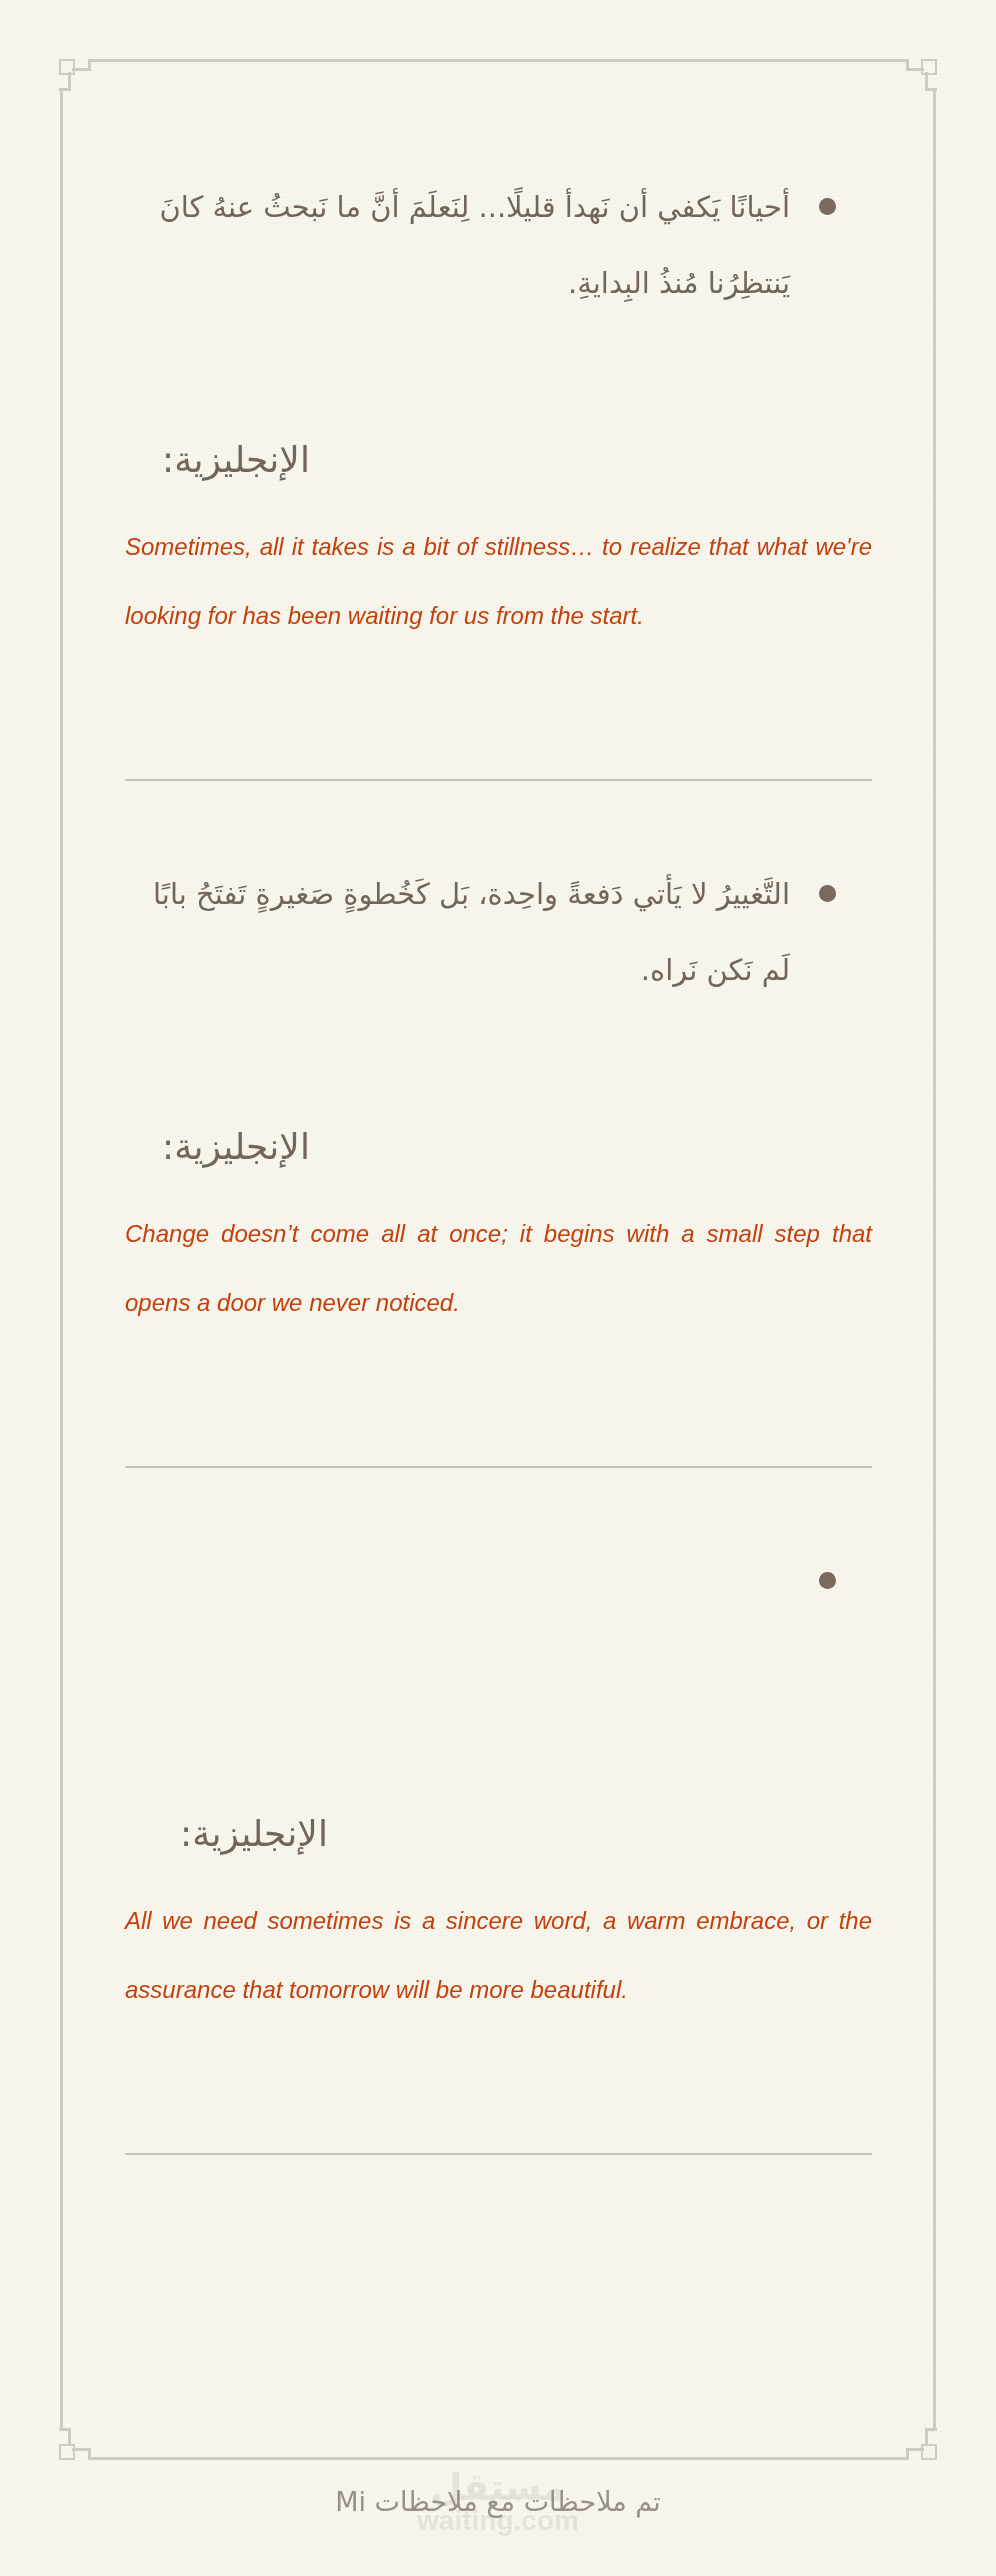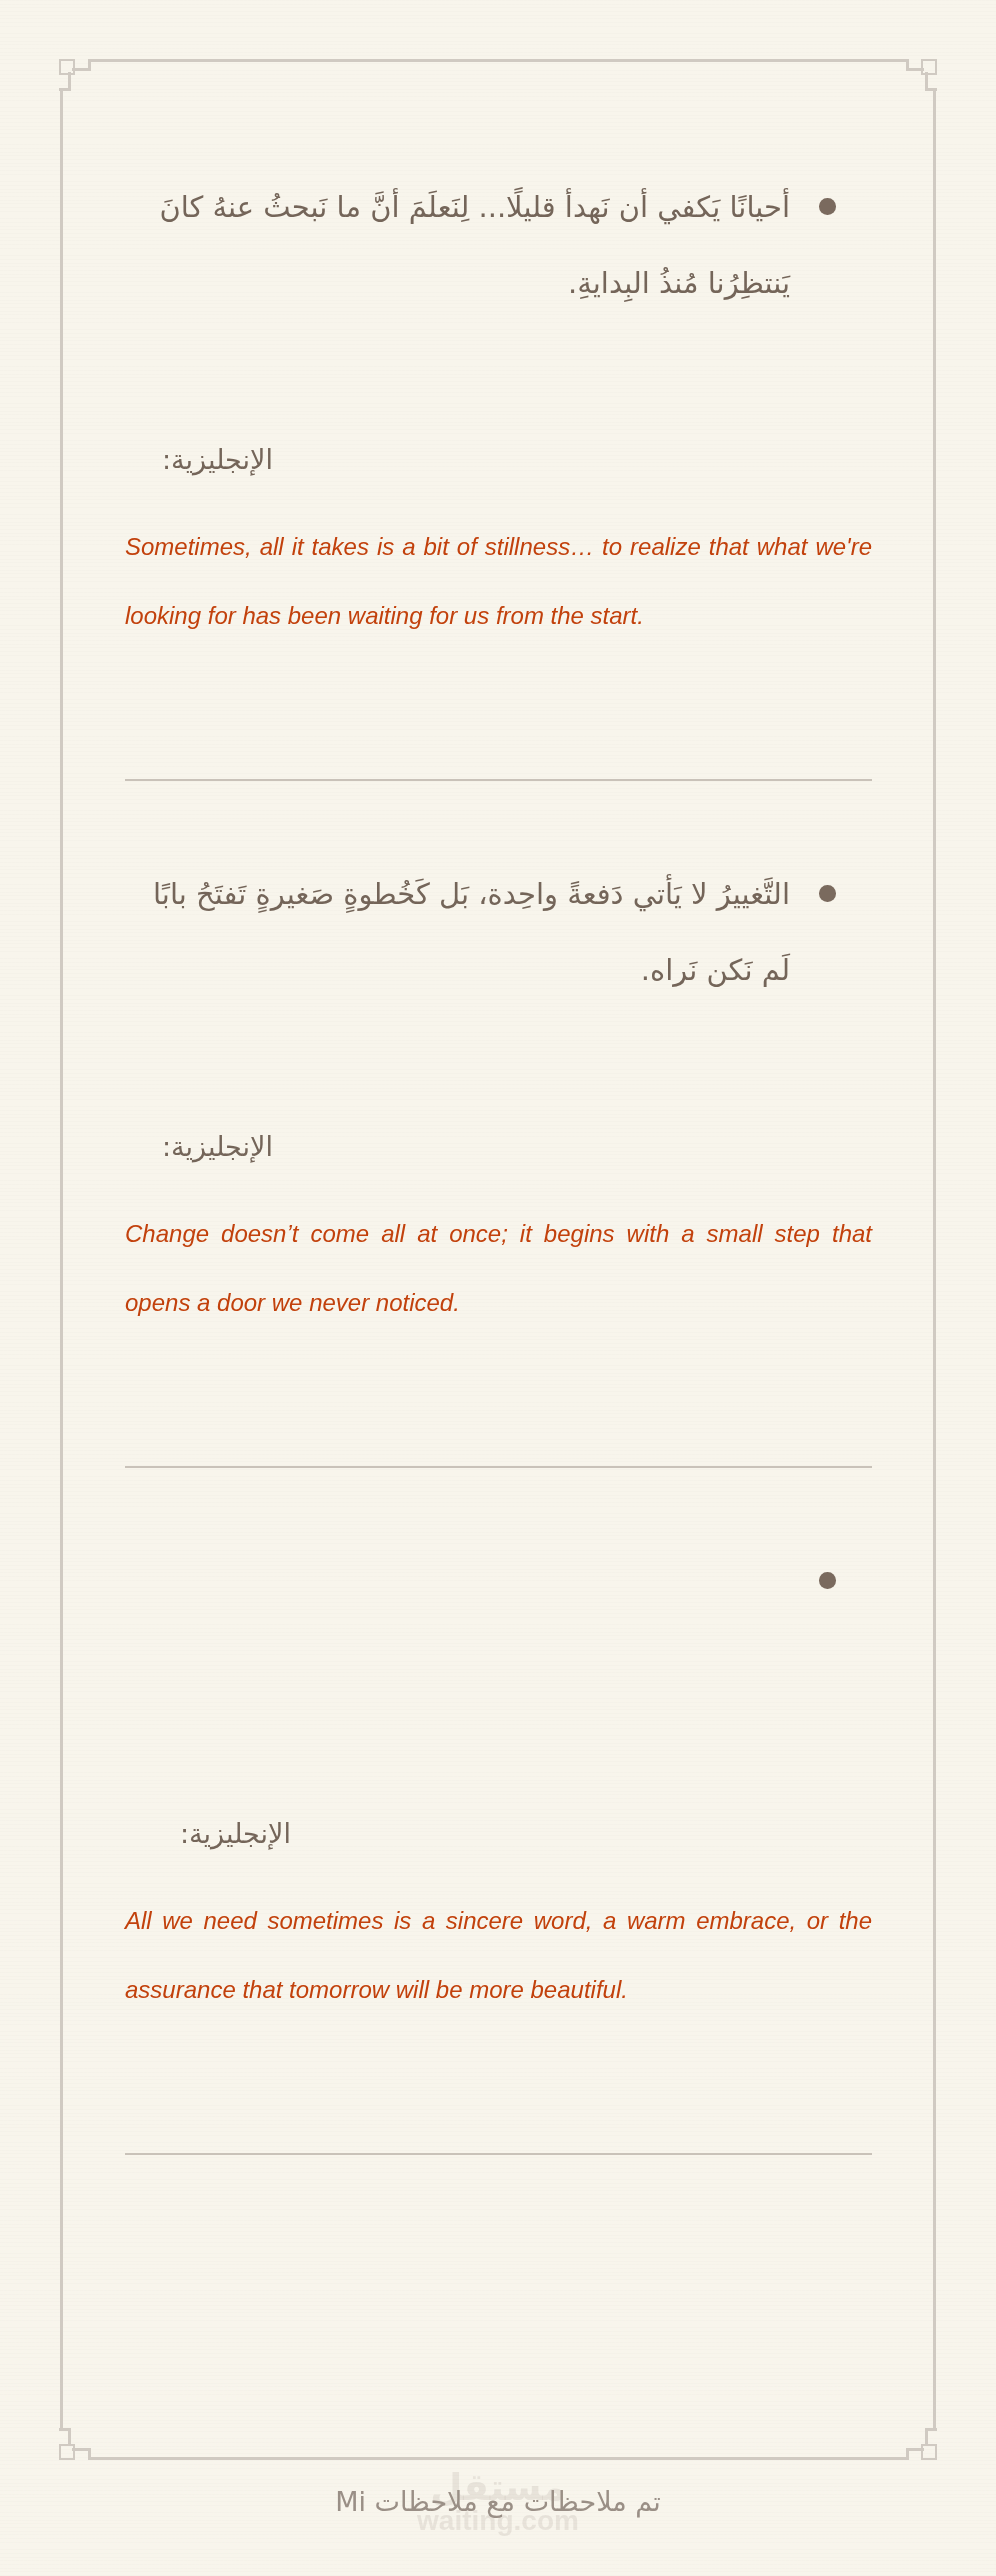--- a/index.html
+++ b/index.html
@@ -18,21 +18,21 @@
     direction: rtl; text-align: right;
     font-family: "DejaVu Sans", sans-serif; font-size: 29px; line-height: 76px;
     color: #746559;
   }
   .ar-item .bullet {
     position: absolute; right: -46px; top: 29px;
     width: 16.6px; height: 16.6px; border-radius: 50%; background: #7a6a5e;
   }
   .label {
     position: absolute; direction: rtl;
-    font-family: "DejaVu Sans", sans-serif; font-size: 27px; line-height: 37px;
+    font-family: "DejaVu Sans", sans-serif; font-size: 36px; line-height: 37px;
     color: #746559;
   }
   .en-text {
     position: absolute; left: 0; width: 747px;
     font-family: "Liberation Sans", sans-serif; font-size: 24px; line-height: 69px;
     color: #c2410c; text-align: justify; font-style: italic;
   }
   .divider { position: absolute; left: 0; width: 747px; height: 1.8px; background: #c9c2b9; }
   .footer {
     position: absolute; top: 2486px; left: 0; width: 996px; text-align: center;

